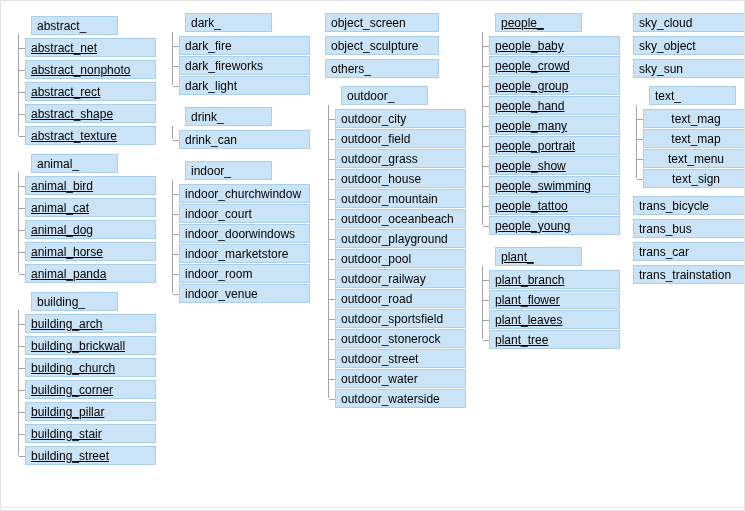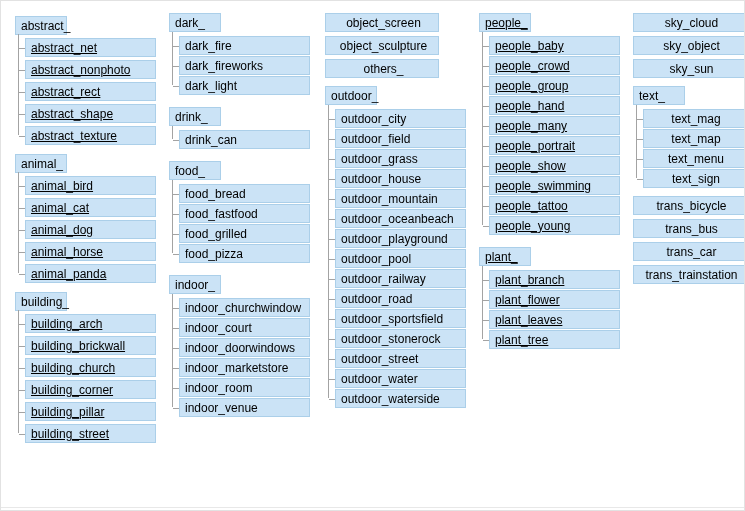--- a/index.html
+++ b/index.html
@@ -12,22 +12,22 @@
   .group { display:flex; flex-direction:column; gap:4px; }
   .col.tight .group { gap:3px; }
   .group.has-children { margin:4px 0; }
   .col.tight .group.has-children { margin:3px 0; }
   .col .group:first-child { margin-top:0; }
   .node {
     box-sizing:border-box; height:19px; line-height:16px; padding:1px 2px 0 5px;
     background:var(--box-fill, #cbe3f6); border:1px solid var(--box-border, #abcfe9);
     font-size:12px; color:#000000; white-space:nowrap; cursor:default;
   }
-  .parent-box { width:52px; }
-  .leaf-box { width:114px;text-align:center; }
+  .parent-box { width:87px;margin-left:16px; }
+  .leaf-box { width:114px; }
   .children { position:relative; display:flex; flex-direction:column; gap:1px; padding-left:10px; }
   .col.tight .children { gap:3px;text-decoration:underline; }
   .children::before {
     content:""; position:absolute; left:3px; top:-4px; bottom:10px;
     border-left:1px solid var(--connector, #a3a3a3);
   }
   .child-box { position:relative; width:131px; }
   .col5 .child-box { width:103px;text-align:center; }
   .child-box::before {
     content:""; position:absolute; left:-7px; top:9px; width:6px;
@@ -62,46 +62,38 @@
         </div>
       </div>
       <div class="group has-children">
         <div class="node parent-box">building_</div>
         <div class="children">
           <div class="node child-box">building_arch</div>
           <div class="node child-box">building_brickwall</div>
           <div class="node child-box">building_church</div>
           <div class="node child-box">building_corner</div>
           <div class="node child-box">building_pillar</div>
+          <div class="node child-box">building_stair</div>
           <div class="node child-box">building_street</div>
         </div>
       </div>
     </div>
     <div class="col" style="left: 168px;">
       <div class="group has-children">
         <div class="node parent-box">dark_</div>
         <div class="children">
           <div class="node child-box">dark_fire</div>
           <div class="node child-box">dark_fireworks</div>
           <div class="node child-box">dark_light</div>
         </div>
       </div>
       <div class="group has-children">
         <div class="node parent-box">drink_</div>
         <div class="children">
           <div class="node child-box">drink_can</div>
-        </div>
-      </div>
-      <div class="group has-children">
-        <div class="node parent-box">food_</div>
-        <div class="children">
-          <div class="node child-box">food_bread</div>
-          <div class="node child-box">food_fastfood</div>
-          <div class="node child-box">food_grilled</div>
-          <div class="node child-box">food_pizza</div>
         </div>
       </div>
       <div class="group has-children">
         <div class="node parent-box">indoor_</div>
         <div class="children">
           <div class="node child-box">indoor_churchwindow</div>
           <div class="node child-box">indoor_court</div>
           <div class="node child-box">indoor_doorwindows</div>
           <div class="node child-box">indoor_marketstore</div>
           <div class="node child-box">indoor_room</div>

